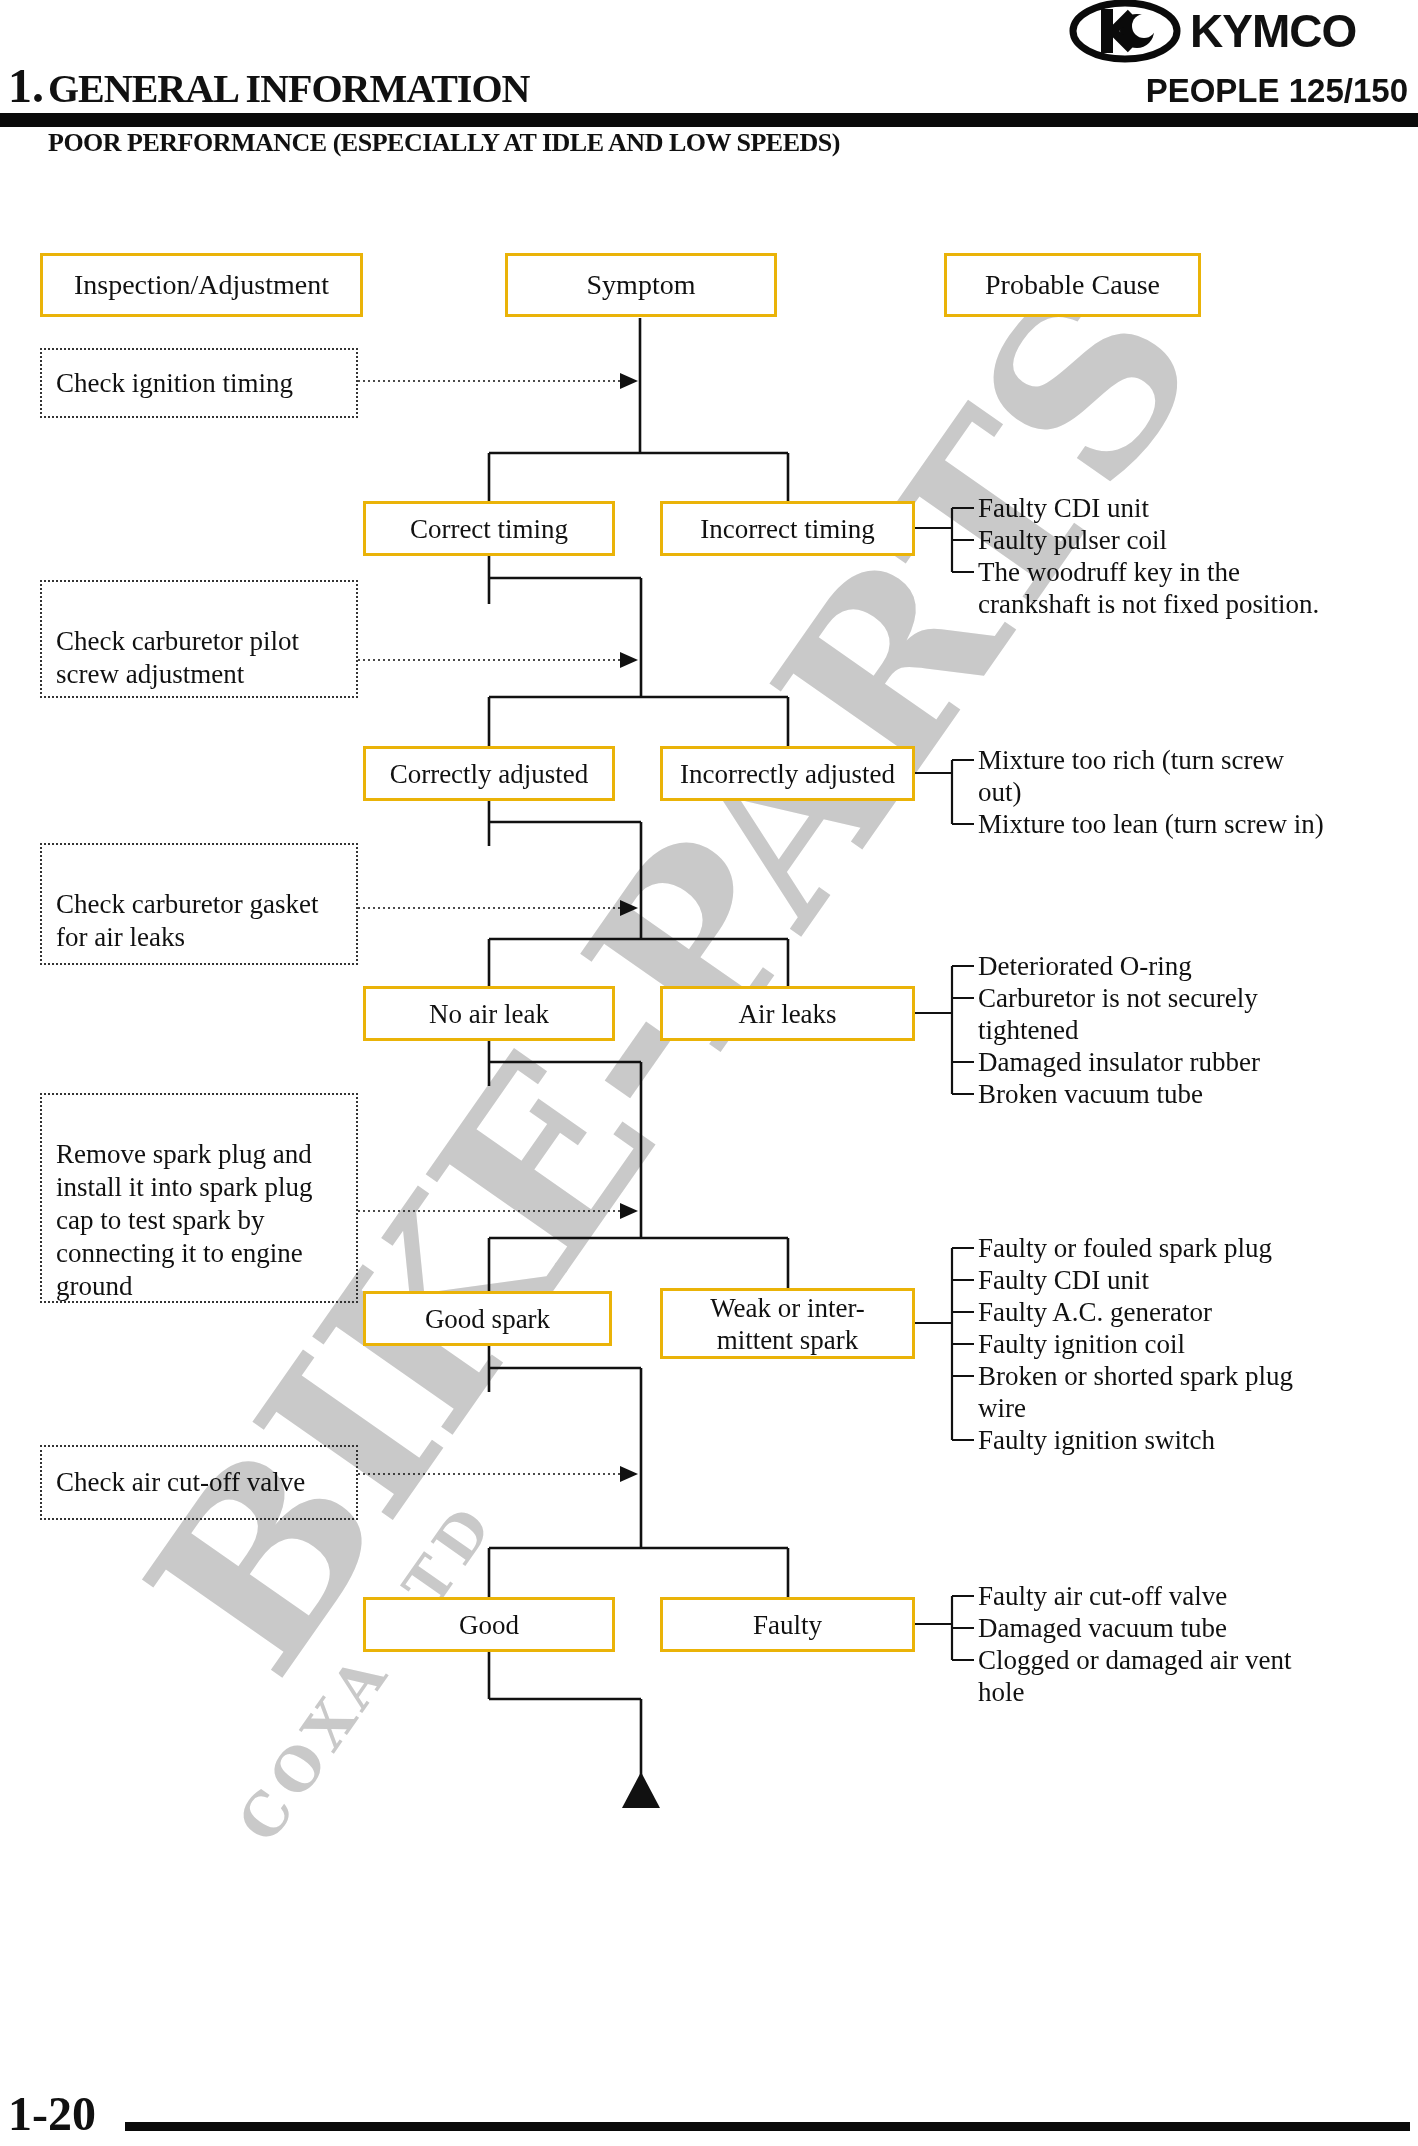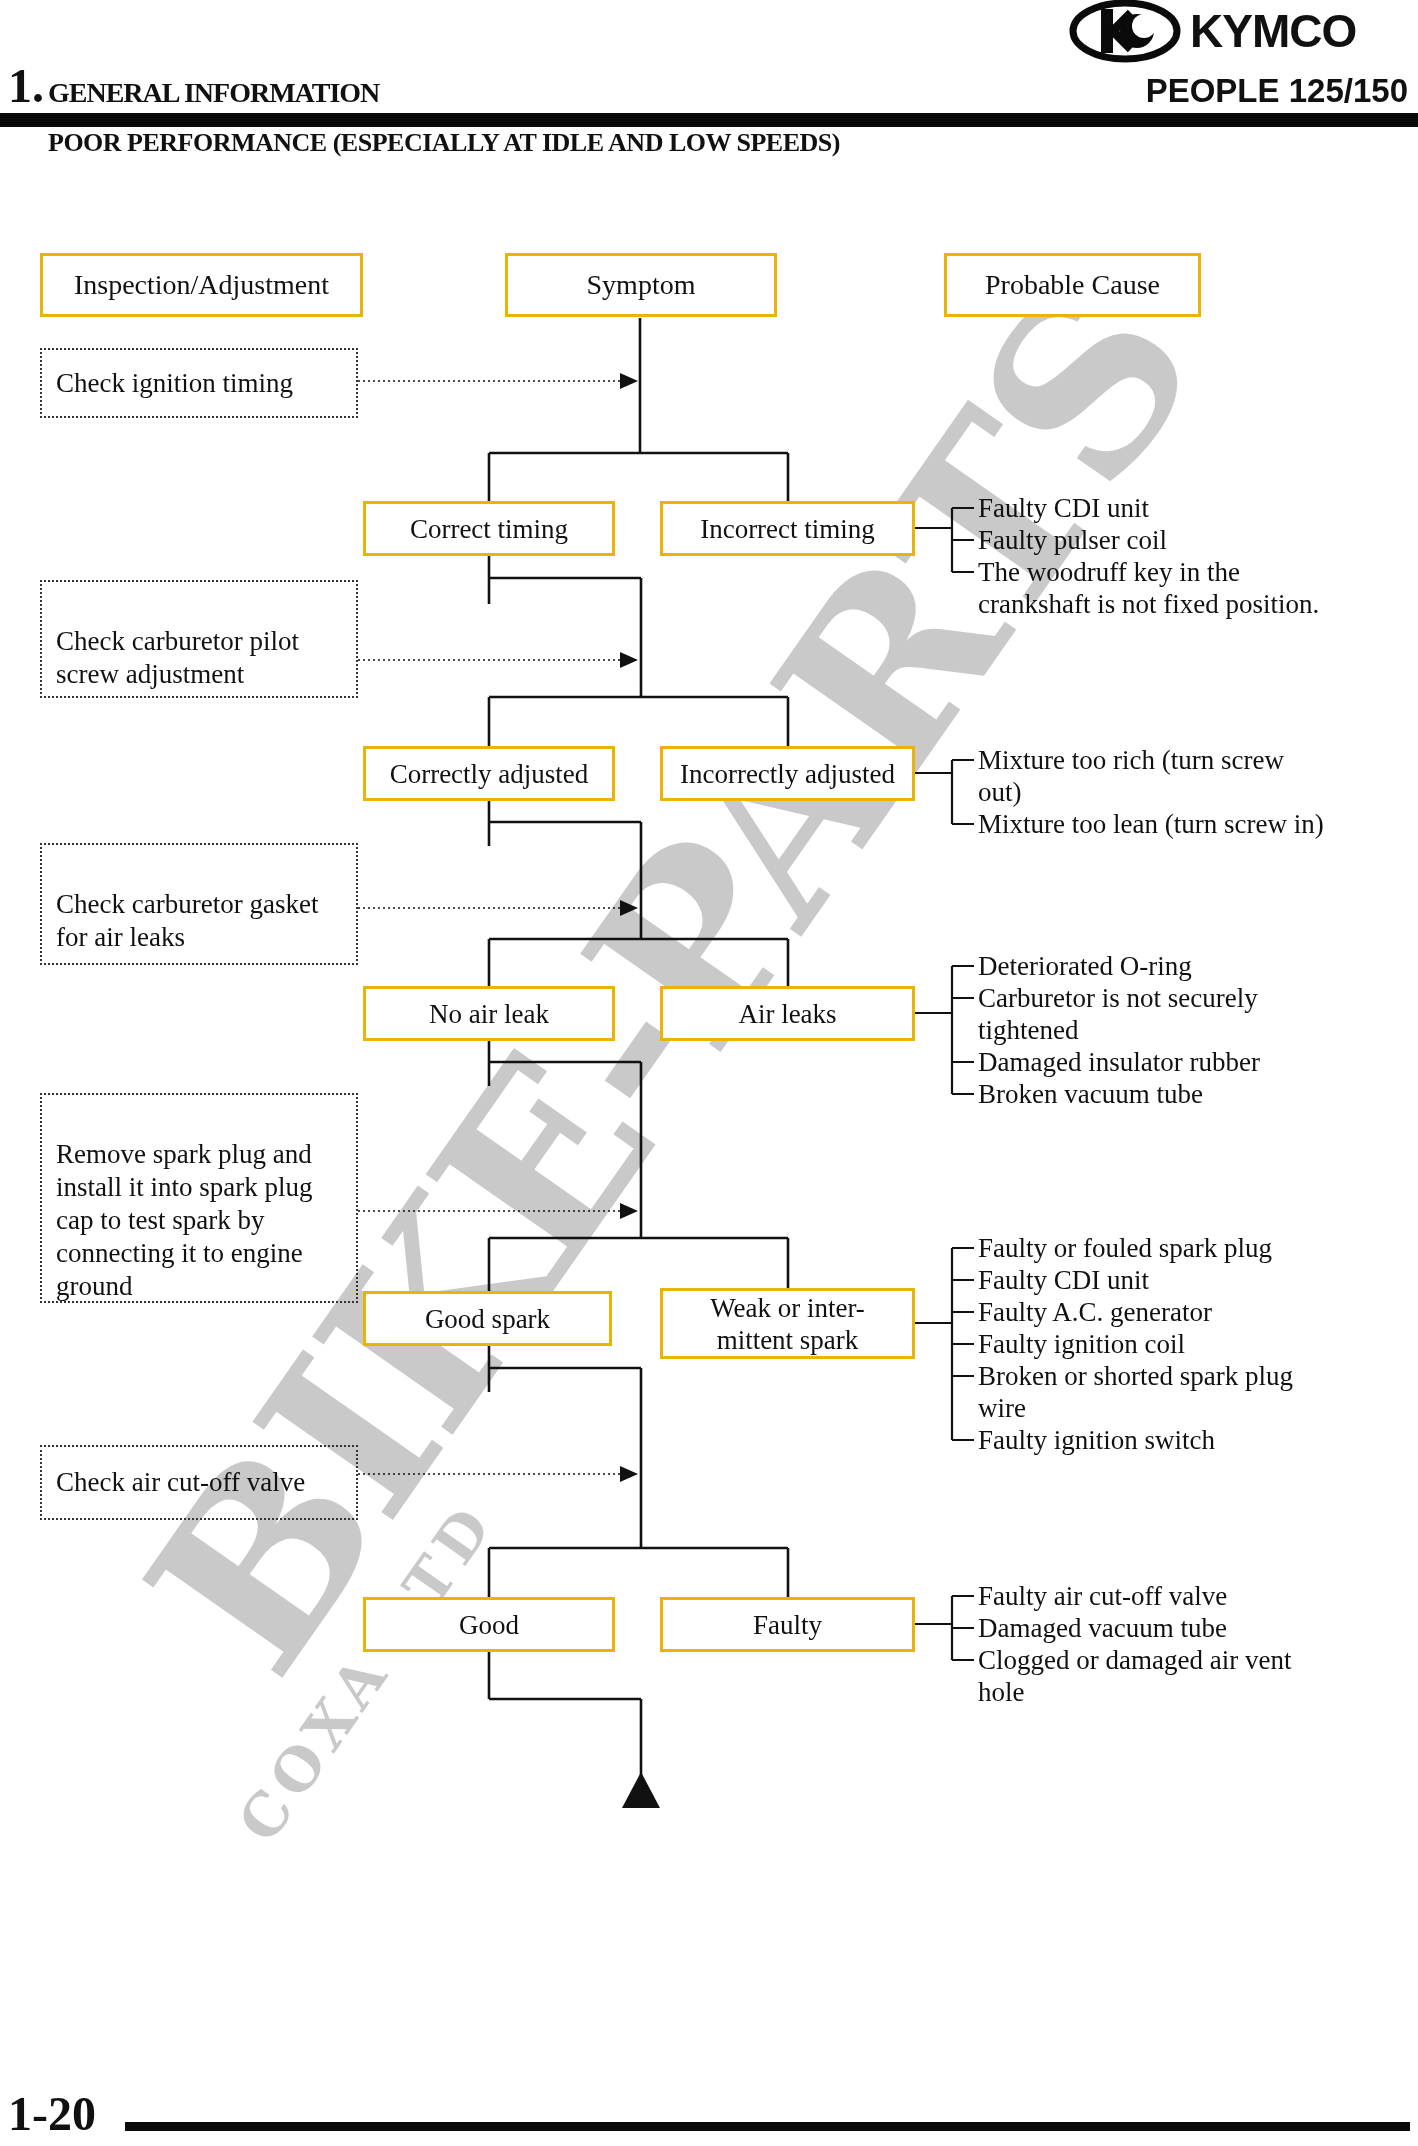--- a/index.html
+++ b/index.html
@@ -2,21 +2,21 @@
 <html><head>
 <meta charset="utf-8">
 <style>
   html,body{margin:0;padding:0;background:#ffffff;}
   #page{position:relative;width:1418px;height:2146px;background:#ffffff;overflow:hidden;
         font-family:"Liberation Serif","DejaVu Serif",serif;color:#111;}
 
   
   .chapter{position:absolute;left:8px;top:58px;white-space:nowrap;z-index:3;}
   .chapter .num{font-weight:bold;font-size:48px;}
-  .chapter .ttl{font-weight:bold;font-size:28px;letter-spacing:-1px;}
+  .chapter .ttl{font-weight:bold;font-size:40px;letter-spacing:-1px;}
   .black-bar{position:absolute;left:0;top:113px;width:1418px;height:14px;background:#0a0a0a;z-index:3;}
   .section-title{position:absolute;left:48px;top:128px;font-weight:bold;font-size:26px;
                  letter-spacing:-0.5px;white-space:nowrap;z-index:3;}
   .brand-text{position:absolute;left:1190px;top:4px;font-family:"Liberation Sans","DejaVu Sans",sans-serif;
               font-weight:bold;font-size:46px;letter-spacing:-1px;z-index:3;}
   .model-text{position:absolute;left:1078px;top:72px;width:330px;text-align:right;
               font-family:"Liberation Sans","DejaVu Sans",sans-serif;font-weight:bold;font-size:33px;
               letter-spacing:0px;z-index:3;white-space:nowrap;}
   .logo-svg{position:absolute;left:1065px;top:0px;z-index:3;}
 

